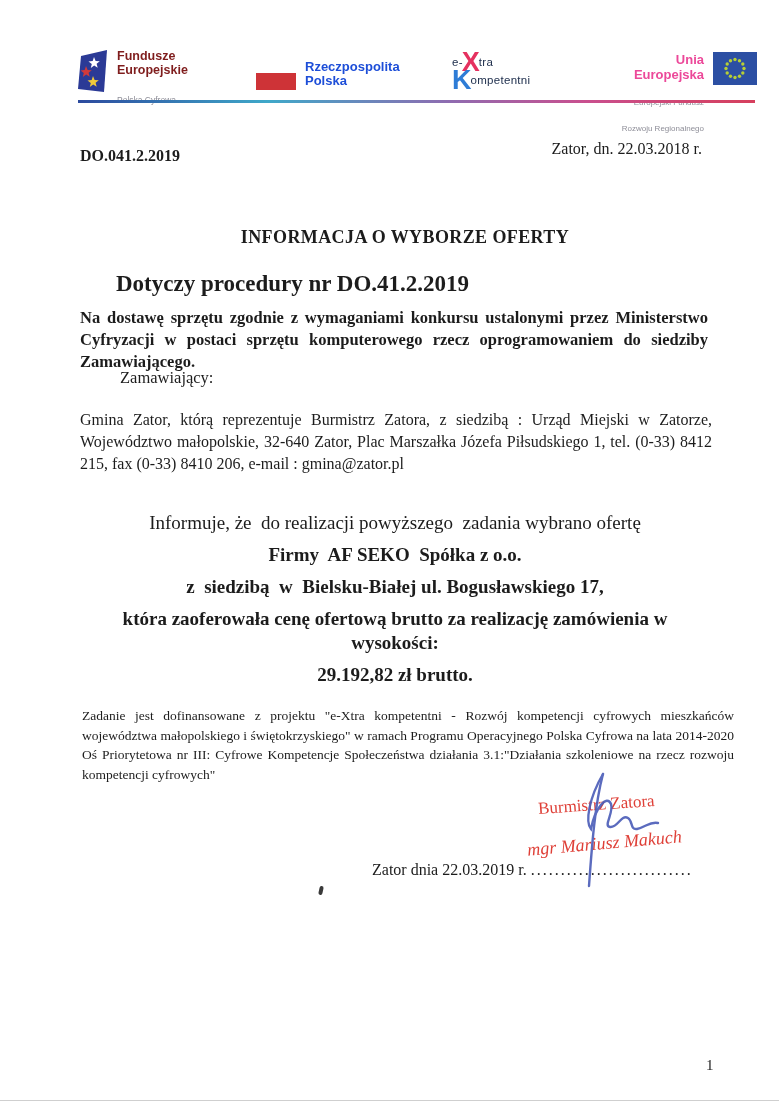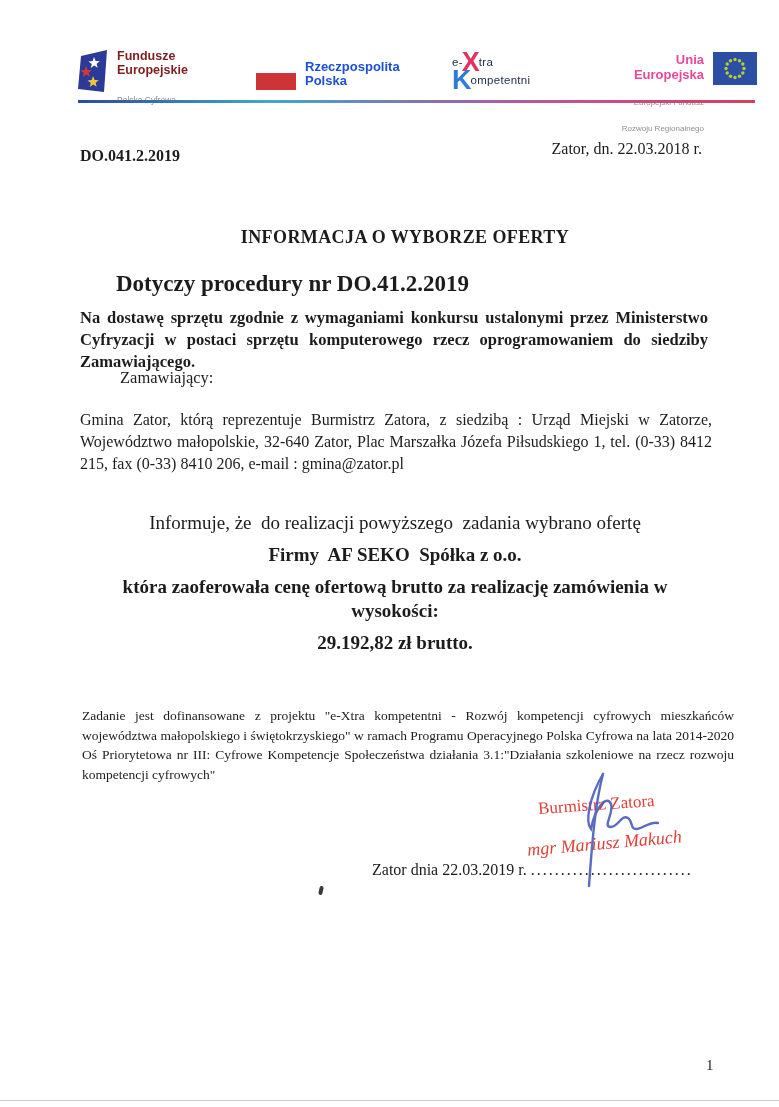--- a/index.html
+++ b/index.html
@@ -148,20 +148,21 @@
   <div class="doc-title">INFORMACJA O WYBORZE OFERTY</div>
   <div class="procedure">Dotyczy procedury nr DO.41.2.2019</div>
   <div class="subject">Na dostawę sprzętu zgodnie z wymaganiami konkursu ustalonymi przez Ministerstwo Cyfryzacji w postaci sprzętu komputerowego rzecz oprogramowaniem do siedziby Zamawiającego.</div>
 
   <div class="purchaser-label">Zamawiający:</div>
   <div class="purchaser-details">Gmina Zator, którą reprezentuje Burmistrz Zatora, z siedzibą : Urząd Miejski w Zatorze, Województwo małopolskie, 32-640 Zator, Plac Marszałka Józefa Piłsudskiego 1, tel.  (0-33) 8412 215, fax (0-33) 8410 206, e-mail : gmina@zator.pl</div>
 
   <div class="decision">
     <div>Informuje, że  do realizacji powyższego  zadania wybrano ofertę</div>
     <div class="b">Firmy  AF SEKO  Spółka z o.o.</div>
+    <div class="b">z  siedzibą  w  Bielsku-Białej ul. Bogusławskiego 17,</div>
     <div class="b">która zaoferowała cenę ofertową brutto za realizację zamówienia w wysokości:</div>
     <div class="b">29.192,82 zł brutto.</div>
   </div>
 
   <div class="funding">Zadanie jest dofinansowane z projektu "e-Xtra  kompetentni - Rozwój kompetencji cyfrowych mieszkańców województwa małopolskiego i świętokrzyskiego" w ramach Programu Operacyjnego Polska Cyfrowa na lata  2014-2020 Oś  Priorytetowa  nr  III: Cyfrowe Kompetencje  Społeczeństwa  działania 3.1:"Działania szkoleniowe na rzecz rozwoju kompetencji cyfrowych"</div>
 
   <div class="stamp-title">Burmistrz Zatora</div>
   <div class="stamp-name">mgr Mariusz Makuch</div>
 
   <span class="signature-svg">

